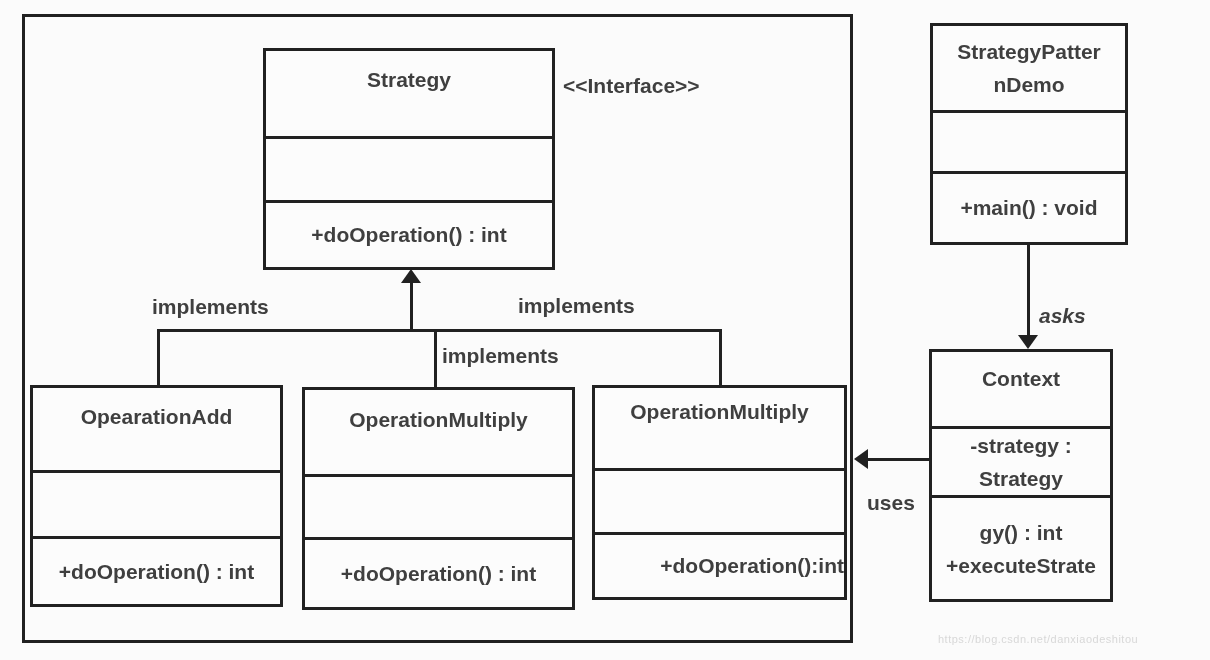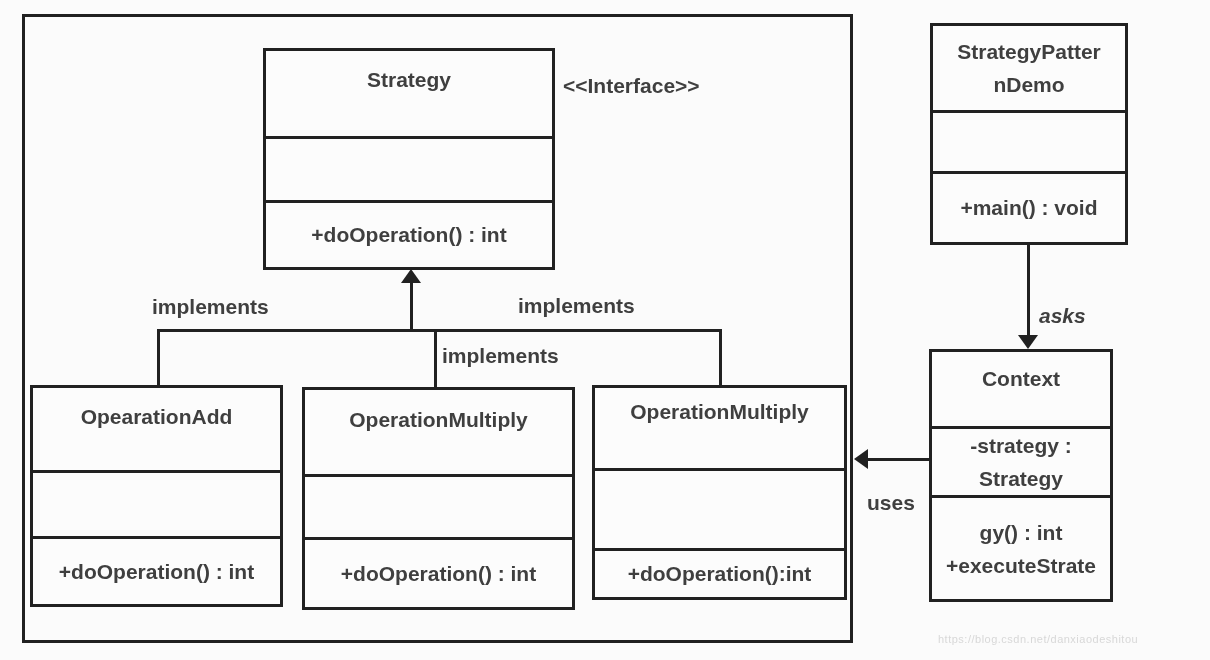--- a/index.html
+++ b/index.html
@@ -95,21 +95,21 @@
     <div class="sect" style="height:70px;">
       <span class="uml-text">+doOperation() : int</span>
     </div>
   </div>
 
   <div class="uml-class" style="left:592px;top:385px;width:255px;height:215px;">
     <div class="sect" style="height:80px;padding-bottom:32px;">
       <span class="uml-text">OperationMultiply</span>
     </div>
     <div class="sect grow"></div>
-    <div class="sect" style="height:49px;">
+    <div class="sect" style="height:65px;justify-content:flex-end;">
       <span class="uml-text">+doOperation():int</span>
     </div>
   </div>
 
   <div class="uml-class" style="left:930px;top:23px;width:198px;height:222px;">
     <div class="sect two-line" style="height:84px;">
       <div class="uml-text">
         <span>StrategyPatter</span>
         <span>nDemo</span>
       </div>

